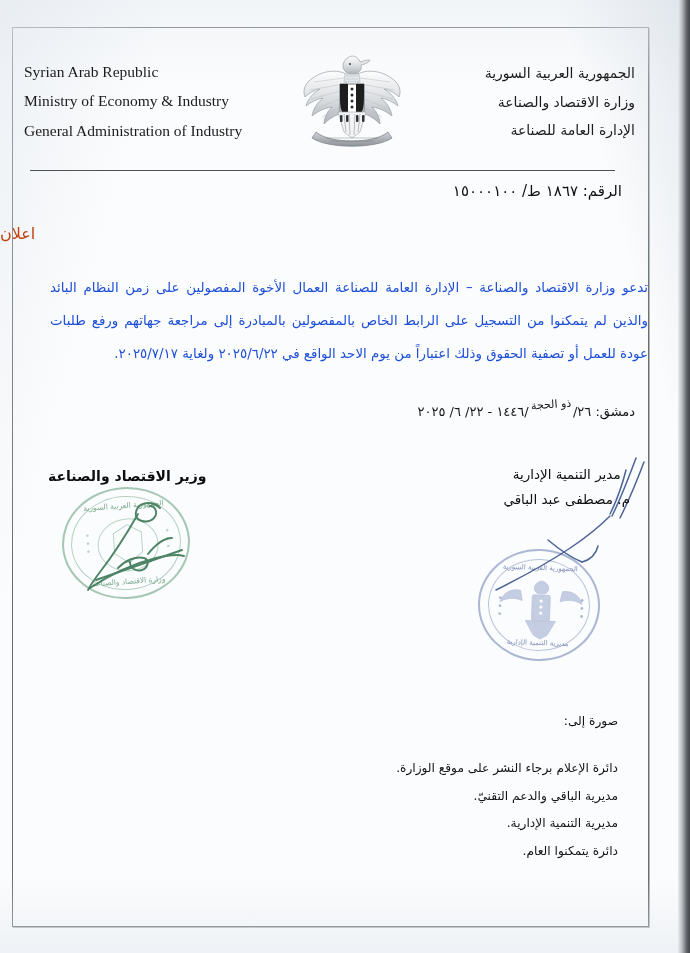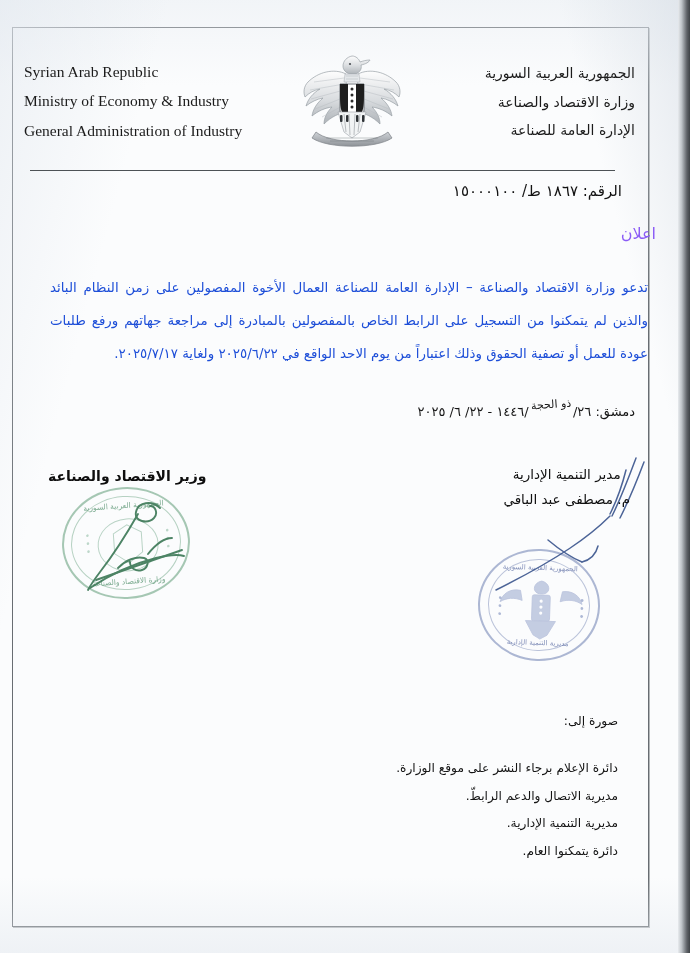--- a/index.html
+++ b/index.html
@@ -121,25 +121,25 @@
     letter-spacing: 0.5px;
     white-space: nowrap;
   }
 
   
   .doc-title {
     position: absolute;
     left: 0;
     top: 224px;
     width: 690px;
-    text-align: right;
+    text-align: left;
     direction: rtl;
     font-family: "DejaVu Sans", sans-serif;
     font-size: 16px;
-    color: #8b5cf6;
+    color: #c2410c;
     padding-right: 34px;
   }
 
   
   .body-text {
     position: absolute;
     right: 42px;
     top: 272px;
     width: 598px;
     direction: rtl;
@@ -472,21 +472,21 @@
     <div class="sig-right">
       <div>مدير التنمية الإدارية</div>
       <div>م. مصطفى عبد الباقي</div>
     </div>
 
     <div class="sig-left">وزير الاقتصاد والصناعة</div>
 
     <div class="cc-block">
       <div class="cc-head">صورة إلى:</div>
       <div class="cc-item">دائرة الإعلام برجاء النشر على موقع الوزارة.</div>
-      <div class="cc-item">مديرية الاتصال والدعم الرابطّ.</div>
+      <div class="cc-item">مديرية الباقي والدعم التقنيّ.</div>
       <div class="cc-item">مديرية التنمية الإدارية.</div>
       <div class="cc-item">دائرة يتمكنوا العام.</div>
     </div>
 
   </div>
 
   <div class="paper-shade"></div>
   <div class="scan-gutter"></div>
 </div>
 

